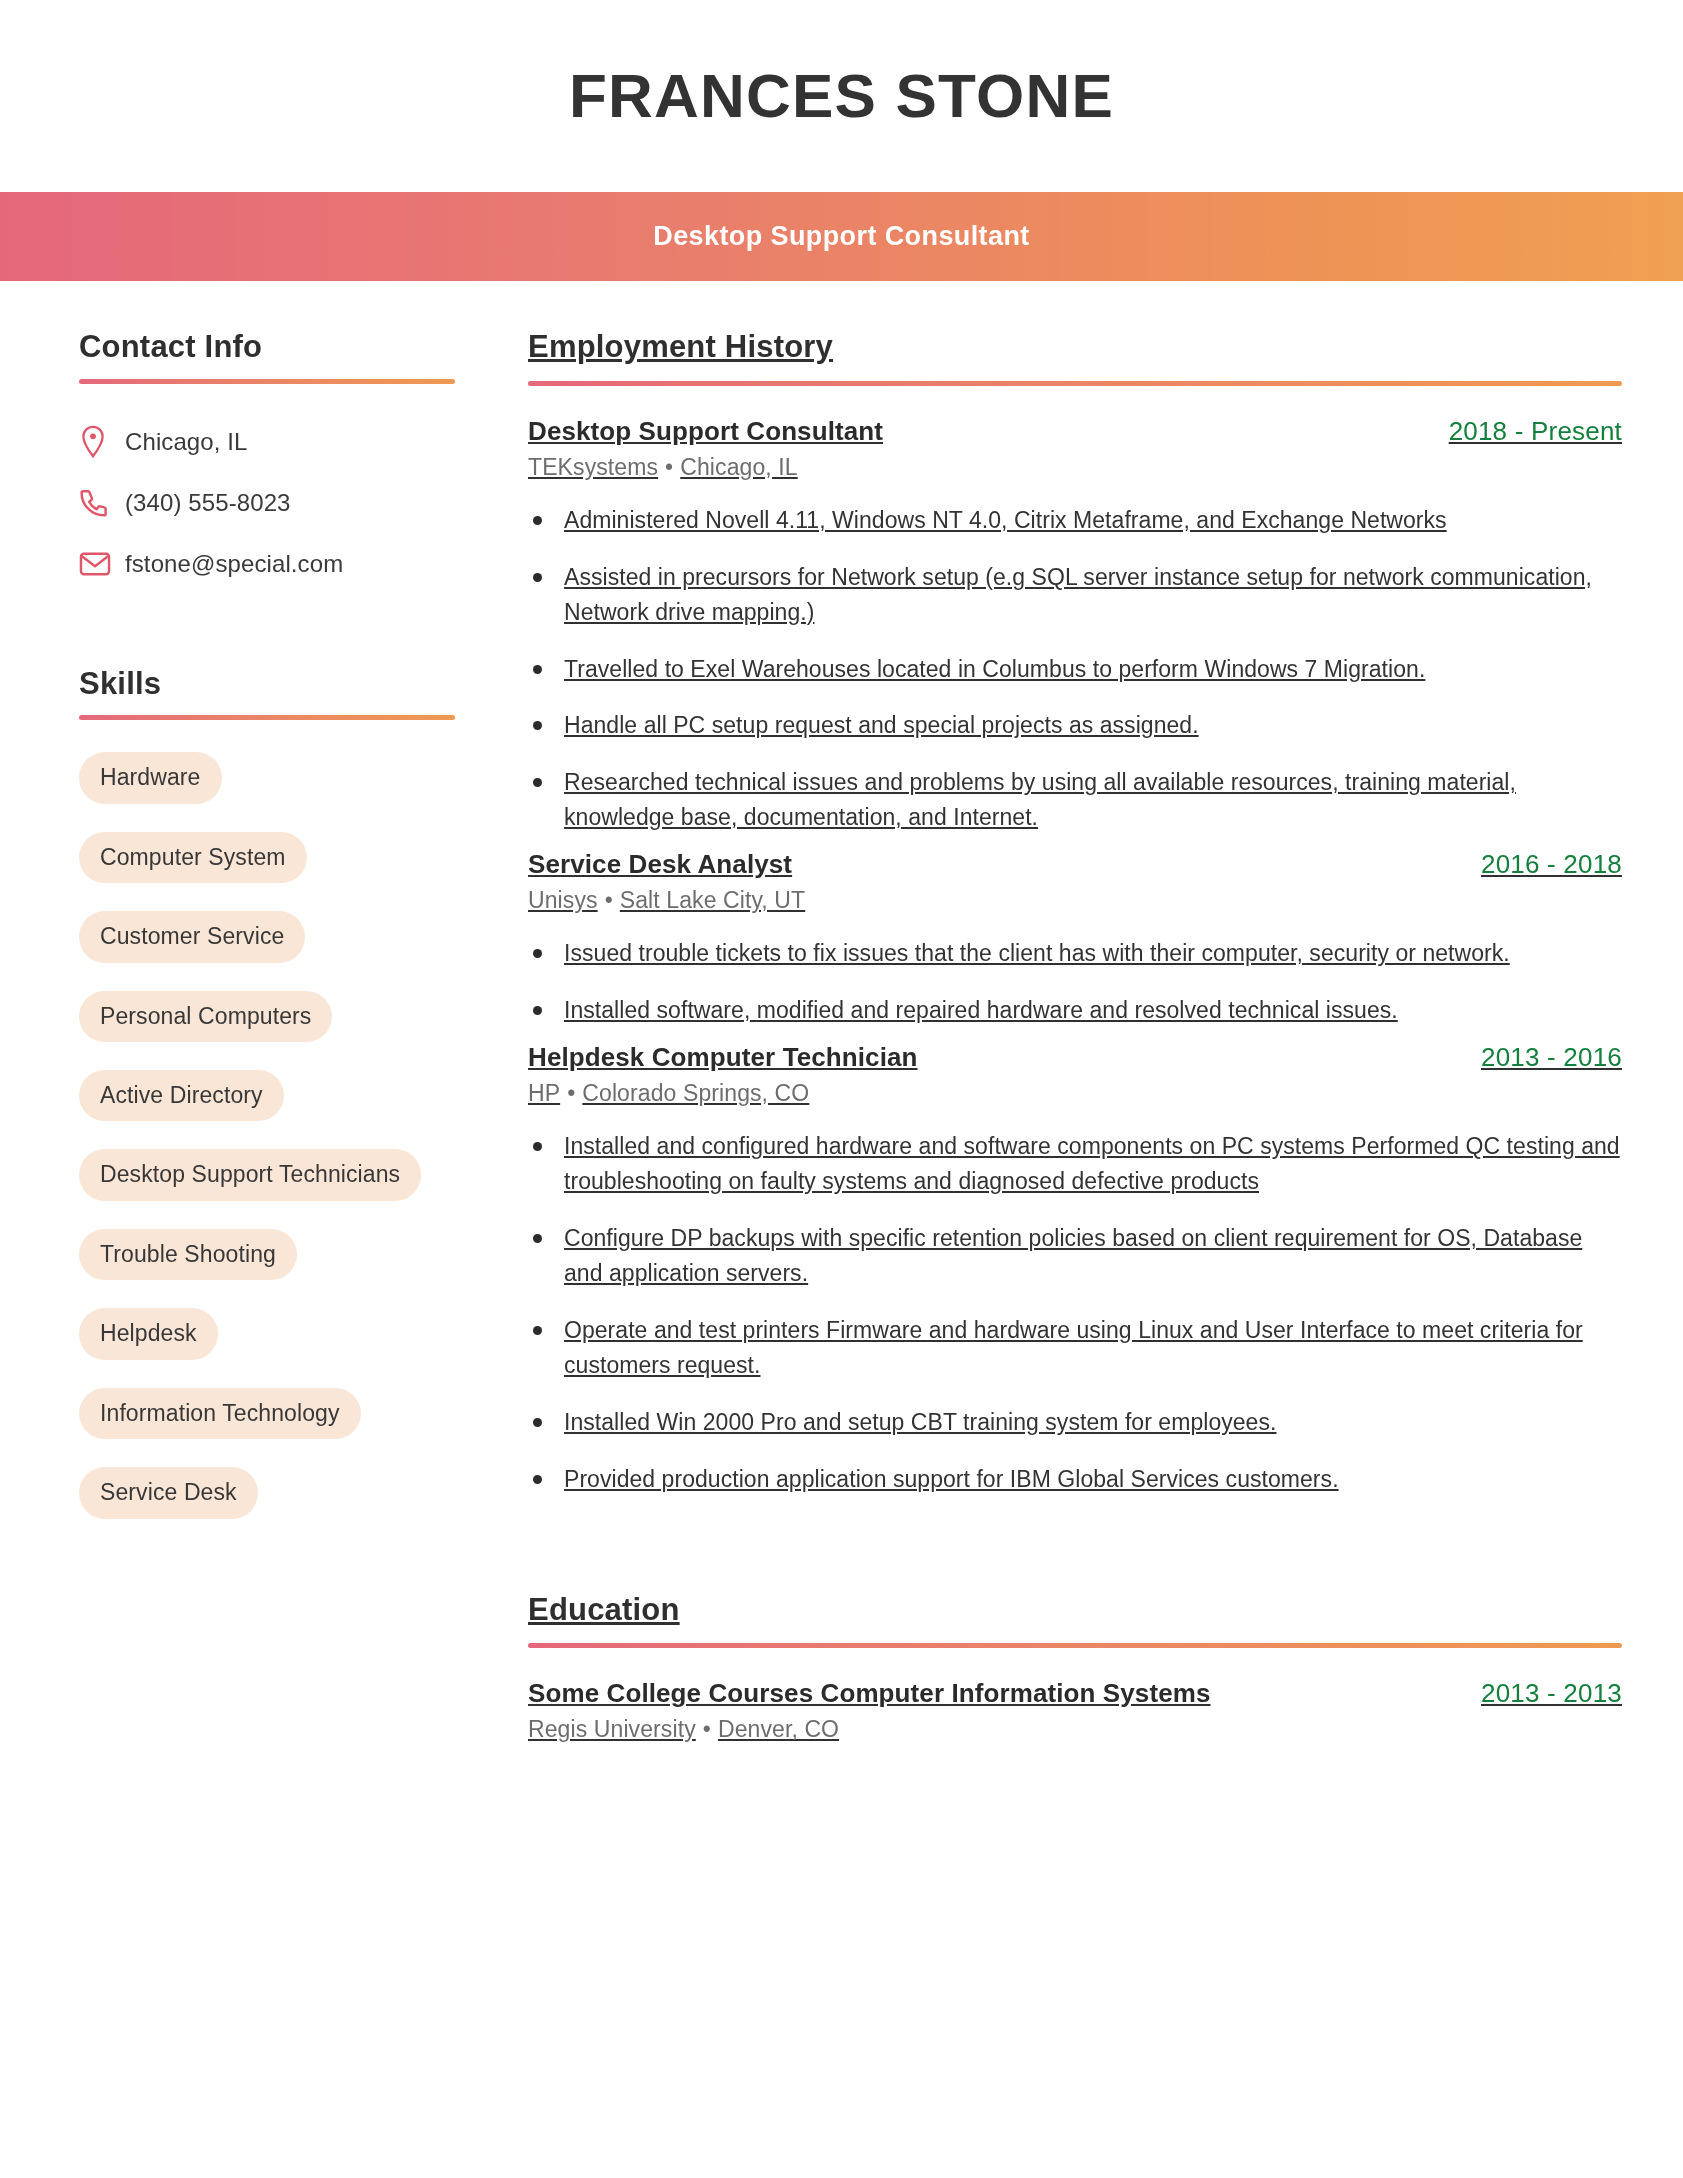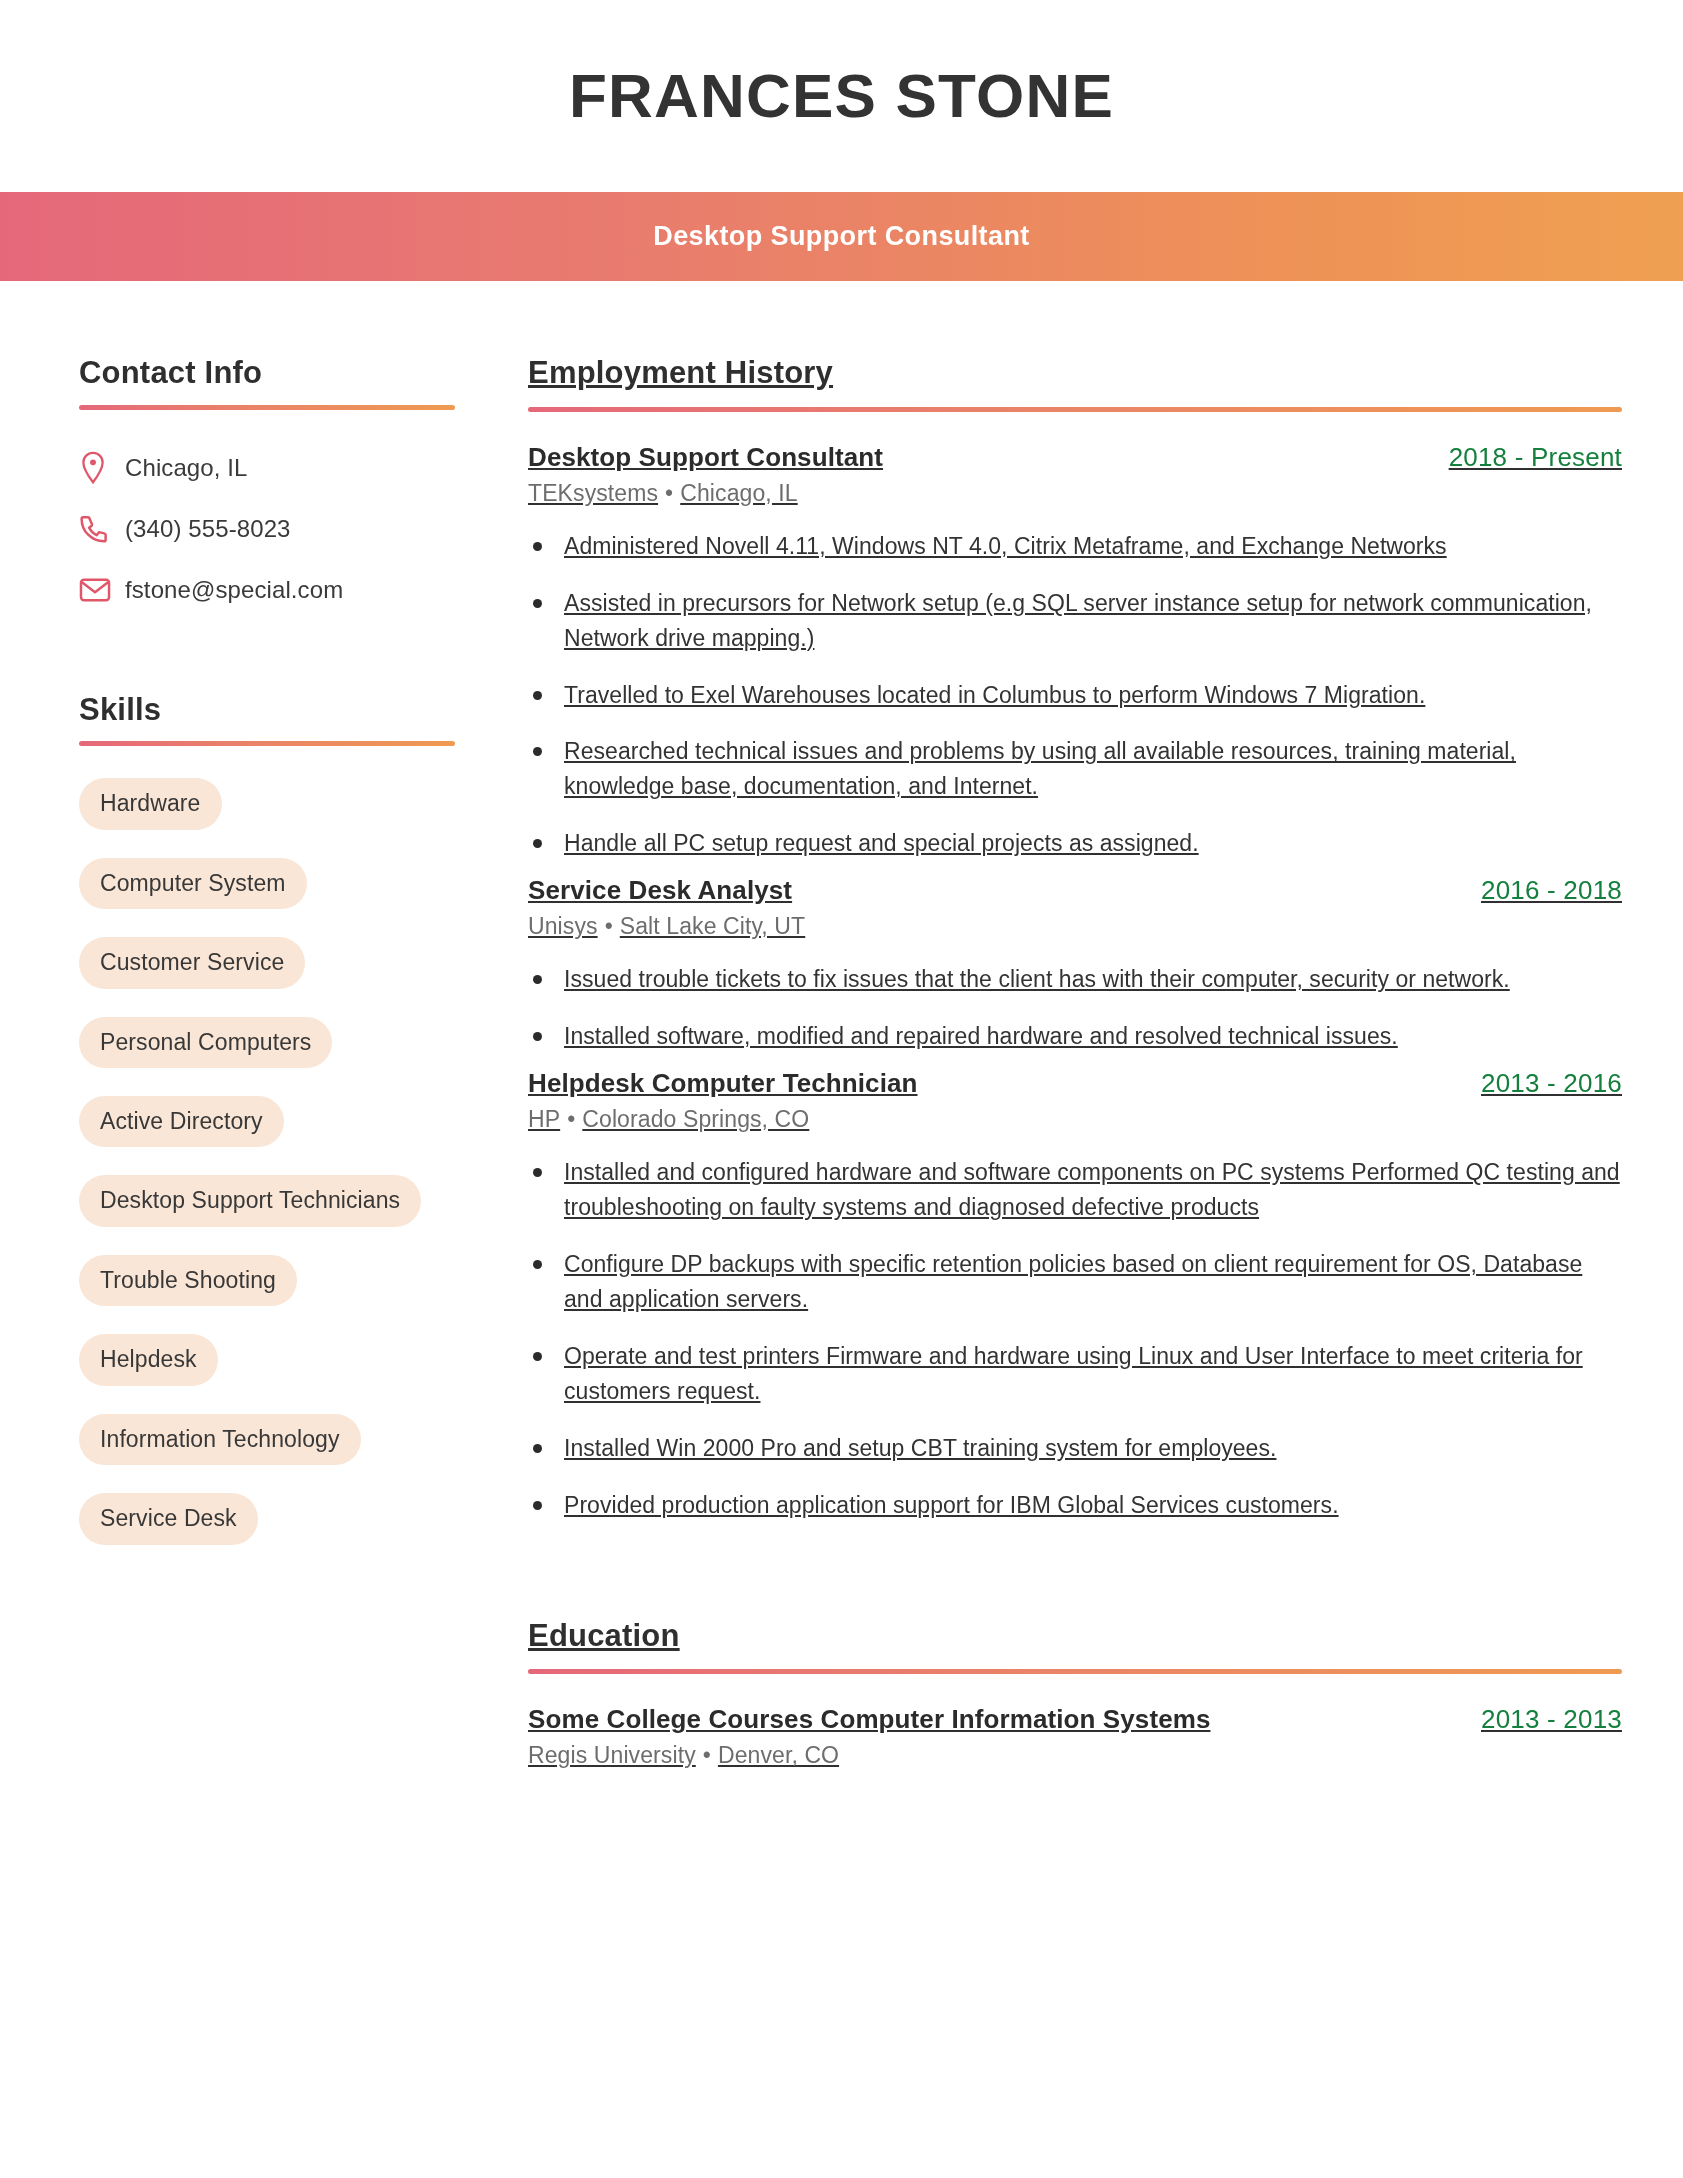--- a/index.html
+++ b/index.html
@@ -54,21 +54,21 @@
   .candidate-title {
     font-size: 27px;
     font-weight: 700;
     color: #ffffff;
     letter-spacing: 0.4px;
   }
 
   
   .content {
     display: flex;
-    padding: 74px 61px 0 79px;
+    padding: 48px 61px 0 79px;
     align-items: flex-start;
   }
 
   .sidebar {
     width: 388px;
     flex: 0 0 388px;
     padding-right: 12px;
   }
 
   .main {
@@ -300,22 +300,22 @@
               <span class="entry-role">Desktop Support Consultant</span>
               <span class="entry-dates">2018 - Present</span>
             </div>
             <div class="entry-meta">
               <span>TEKsystems</span><span class="sep">•</span><span>Chicago, IL</span>
             </div>
             <ul class="bullets">
               <li>Administered Novell 4.11, Windows NT 4.0, Citrix Metaframe, and Exchange Networks</li>
               <li>Assisted in precursors for Network setup (e.g SQL server instance setup for network communication, Network drive mapping.)</li>
               <li>Travelled to Exel Warehouses located in Columbus to perform Windows 7 Migration.</li>
+              <li>Handle all PC setup request and special projects as assigned.</li>
               <li>Researched technical issues and problems by using all available resources, training material, knowledge base, documentation, and Internet.</li>
-              <li>Handle all PC setup request and special projects as assigned.</li>
             </ul>
           </article>
 
           <article class="entry">
             <div class="entry-head">
               <span class="entry-role">Service Desk Analyst</span>
               <span class="entry-dates">2016 - 2018</span>
             </div>
             <div class="entry-meta">
               <span>Unisys</span><span class="sep">•</span><span>Salt Lake City, UT</span>

